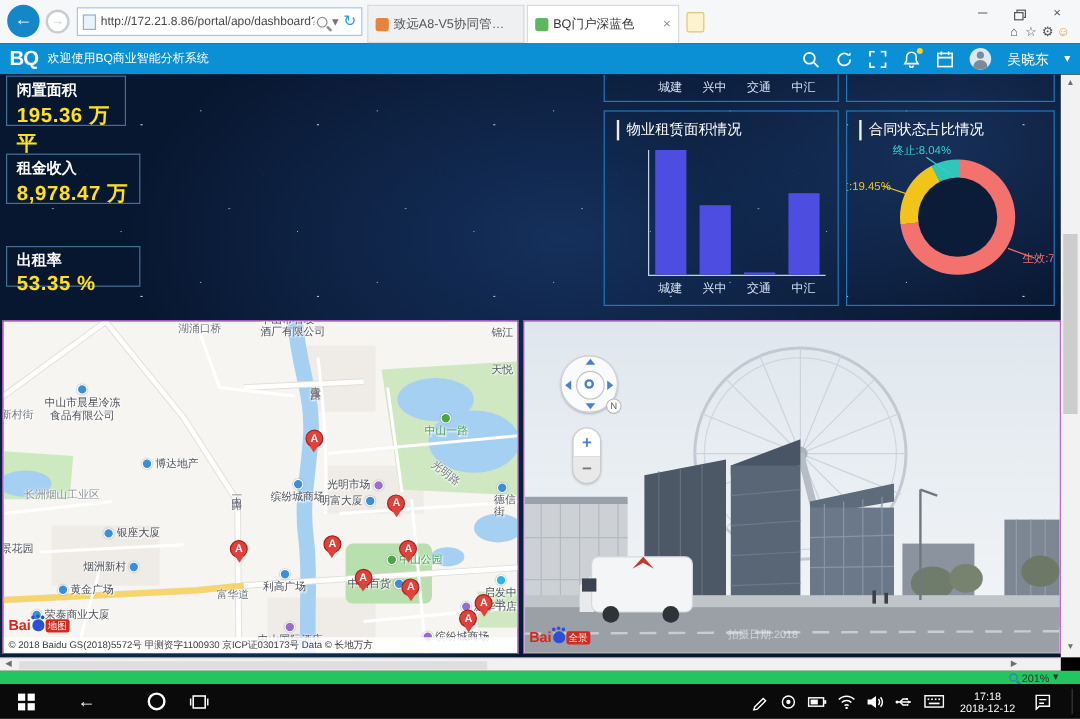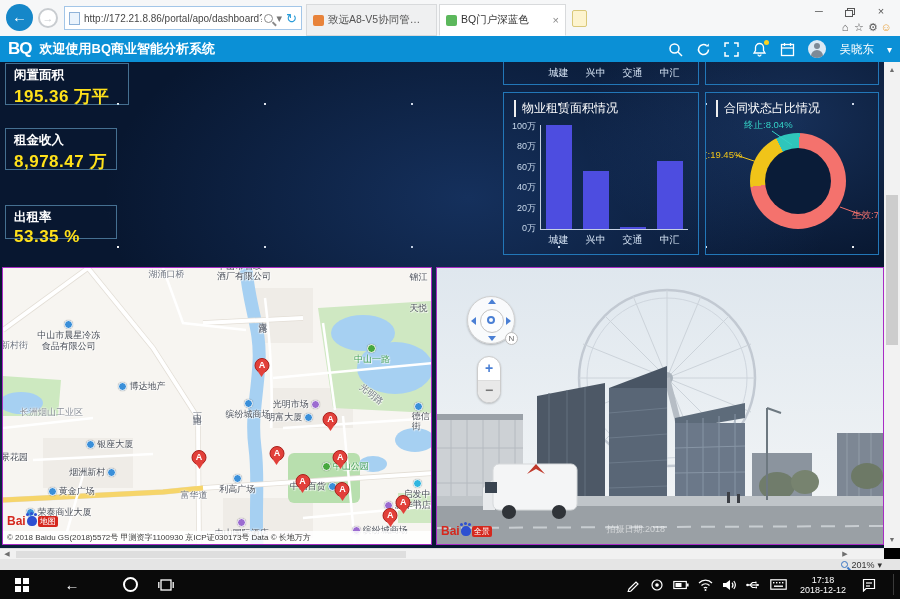--- a/index.html
+++ b/index.html
@@ -33,21 +33,21 @@
   #win-restore{left:838px;}
   #win-restore .sq{position:absolute;left:9px;top:5px;width:8px;height:7px;border:1px solid #555;background:#f6f7f8;}
   #win-restore .sq.b{left:7px;top:7px;}
   #win-close{left:868px;}
   .cmdico{position:absolute;top:20px;width:14px;height:14px;text-align:center;font-size:11px;color:#5a5a5a;line-height:14px;}
   #cmd-home{left:838px;}#cmd-star{left:852px;}#cmd-gear{left:866px;}#cmd-smiley{left:879px;color:#e7a13c;}
 
   
   #appbar{position:absolute;left:0;top:36px;width:900px;height:26px;background:#0b90d6;color:#fff;display:flex;align-items:center;}
   #bq-logo{font-size:17px;font-weight:800;letter-spacing:-1px;margin:0 8px 0 8px;}
-  #app-title{font-size:13px;font-weight:bold;}
+  #app-title{font-size:10px;}
   #appbar .right{position:absolute;right:8px;top:0;height:26px;display:flex;align-items:center;gap:13px;}
   .hic{width:15px;height:15px;position:relative;}
   .hic svg{display:block;}
   #bell-dot{position:absolute;right:-2px;top:-2px;width:5px;height:5px;border-radius:50%;background:#ffd21e;}
   #avatar{width:18px;height:18px;border-radius:50%;background:#dce9f4;position:relative;overflow:hidden;}
   #avatar::before{content:'';position:absolute;left:6px;top:3px;width:6px;height:6px;border-radius:50%;background:#7d8a97;}
   #avatar::after{content:'';position:absolute;left:3px;top:10px;width:12px;height:8px;border-radius:6px 6px 0 0;background:#7d8a97;}
   #username{font-size:11.5px;}
   #user-caret{font-size:10px;}
 
@@ -61,21 +61,21 @@
       radial-gradient(1px 1px at 20px 30px, rgba(255,255,255,.9) 50%, transparent 51%),
       radial-gradient(1px 1px at 73px 84px, rgba(255,255,255,.65) 50%, transparent 51%),
       radial-gradient(1.5px 1.5px at 118px 42px, rgba(255,255,255,.95) 50%, transparent 51%),
       radial-gradient(1px 1px at 44px 112px, rgba(255,255,255,.55) 50%, transparent 51%),
       radial-gradient(1.2px 1.2px at 101px 131px, rgba(255,255,255,.8) 50%, transparent 51%);
     background-size:auto,auto,auto,147px 143px,147px 143px,147px 143px,147px 143px,147px 143px;}
 
   .kpi{position:absolute;left:5px;border:1px solid rgba(120,185,225,.55);padding:3px 8px;}
   .kpi .klabel{font-size:12.5px;font-weight:bold;color:#fff;}
   .kpi .kvalue{font-size:17px;font-weight:bold;color:#ffe11a;letter-spacing:.5px;margin-top:1px;}
-  #kpi1{top:1px;width:124px;height:42px;}
+  #kpi1{top:1px;width:100px;height:42px;}
   #kpi2{top:66px;width:112px;height:42px;}
   #kpi3{top:143px;width:112px;height:34px;}
 
   .panel{position:absolute;border:1px solid #2277b8;}
   #partialA{left:503px;top:0;width:196px;height:23px;border-top:none;}
   #partialB{left:705px;top:0;width:174px;height:23px;border-top:none;}
   .xcats{position:absolute;left:36px;right:10px;bottom:4px;display:flex;justify-content:space-around;font-size:10px;color:#d6e4f5;}
 
   #barpanel{left:503px;top:30px;width:196px;height:163px;}
   .ptitle{position:absolute;top:7px;left:10px;font-size:12px;color:#fff;border-left:2px solid #eee;padding-left:6px;white-space:nowrap;}
@@ -132,21 +132,21 @@
   #sv-logo{left:4px;bottom:6px;}
   #sv-caption{position:absolute;left:38%;bottom:8px;font-size:9px;color:rgba(255,255,255,.55);}
 
   
   #vscroll{position:absolute;right:0;top:0;width:16px;height:486px;background:#f2f2f2;}
   #vscroll .arr{position:absolute;left:0;width:16px;height:16px;text-align:center;font-size:7px;color:#6e6e6e;line-height:16px;}
   #vthumb{position:absolute;left:2px;top:133px;width:12px;height:150px;background:#cdcdcd;}
   #hscroll{position:absolute;left:0;top:548px;width:884px;height:11px;background:#f1f1f1;border-top:1px solid #ddd;}
   #hscroll .arr{position:absolute;top:0;width:14px;height:11px;text-align:center;font-size:7px;color:#6e6e6e;line-height:10px;}
   #hthumb{position:absolute;left:16px;top:2px;width:390px;height:7px;background:#dedede;}
-  #statusbar{position:absolute;left:0;top:559px;width:900px;height:11px;background:#e5e5e5;}
+  #statusbar{position:absolute;left:0;top:559px;width:900px;height:11px;background:#22c55e;}
   #zoomlevel{position:absolute;right:18px;top:0;height:11px;display:flex;align-items:center;gap:3px;font-size:9px;color:#333;}
   #zoomlevel .zmag{width:7px;height:7px;border:1.5px solid #3a76c4;border-radius:50%;position:relative;}
   #zoomlevel .zmag::after{content:'';position:absolute;left:5px;top:6px;width:4px;height:1.5px;background:#3a76c4;transform:rotate(45deg);}
 
   
   #taskbar{position:absolute;left:0;top:570px;width:900px;height:29px;background:#0a0a0a;color:#fff;}
   .tbi{position:absolute;top:0;height:29px;display:flex;align-items:center;justify-content:center;}
   #tb-start{left:8px;width:28px;}
   .winlogo{width:14px;height:14px;display:grid;grid-template-columns:6px 6px;grid-template-rows:6px 6px;gap:2px;}
   .winlogo span{background:#fff;}
@@ -264,28 +264,20 @@
           <span>城建</span>
           <span>兴中</span>
           <span>交通</span>
           <span>中汇</span>
         </div>
     </div>
     <div id="partialB" class="panel"></div>
 
     <div id="barpanel" class="panel">
       <div class="ptitle">物业租赁面积情况</div>
-      <div id="bar-yaxis">
-          <div>100万</div>
-          <div>80万</div>
-          <div>60万</div>
-          <div>40万</div>
-          <div>20万</div>
-          <div>0万</div>
-        </div>
       <div id="bar-plot">
           <div class="bar" style="height: 100%; background: rgb(77, 77, 224);"></div>
           <div class="bar" style="height: 56%; background: rgb(77, 77, 224);"></div>
           <div class="bar" style="height: 2%; background: rgb(77, 77, 224);"></div>
           <div class="bar" style="height: 65%; background: rgb(77, 77, 224);"></div>
         </div>
       <div id="bar-xlabels">
           <span>城建</span>
           <span>兴中</span>
           <span>交通</span>

